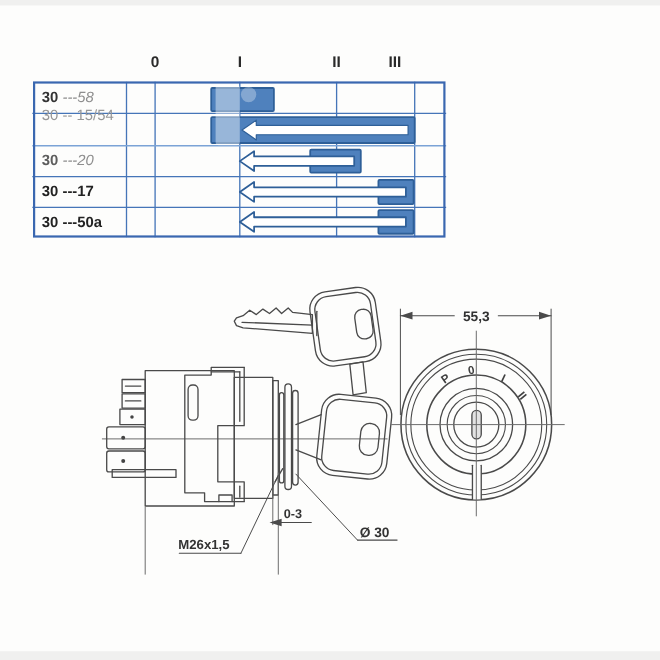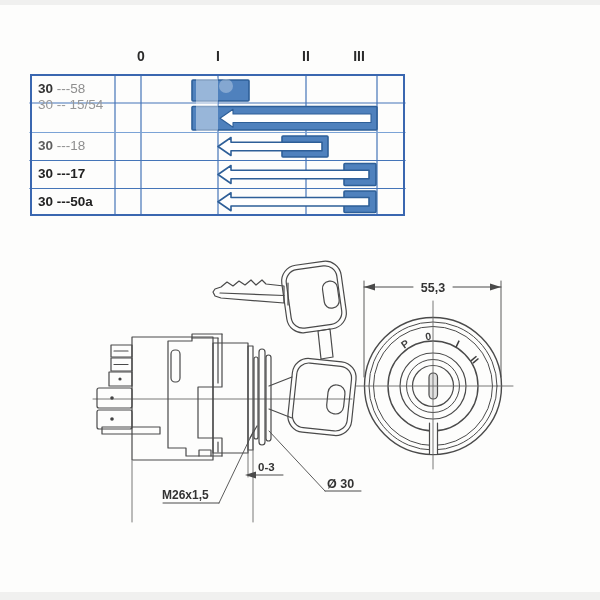--- a/index.html
+++ b/index.html
@@ -5,21 +5,21 @@
   html,body{margin:0;padding:0;background:#fff;}
   .stage{position:relative;width:600px;height:600px;background:#fdfdfc;overflow:hidden;
          font-family:"Liberation Sans","DejaVu Sans",sans-serif;}
   .edge{position:absolute;left:0;width:600px;background:rgba(0,0,0,0.05);}
   svg{position:absolute;left:0;top:0;}
   .poslbl{position:absolute;width:40px;text-align:center;font-size:14px;font-weight:bold;color:#2a2a2a;}
   .rowlbl{position:absolute;left:38px;height:18px;line-height:18px;font-size:13.5px;white-space:nowrap;}
   .p-bold{font-weight:bold;color:#333;}
   .p-dark{font-weight:bold;color:#222;}
   .p-mid{color:#5d5d5d;font-weight:600;}
-  .p-gray{color:#8e8e8e;}
+  .p-gray{color:#8e8e8e;font-style:italic;}
   .p-gray2{color:#979797;}
   .wm{position:absolute;left:196px;top:77px;width:22px;height:55px;background:rgba(255,255,255,0.42);border-radius:3px;}
   .wmc{position:absolute;left:219px;top:79px;width:14px;height:14px;border-radius:50%;background:rgba(255,255,255,0.30);}
 </style>
 </head>
 <body>
 
 <div class="stage">
 
   <div class="edge" style="top:0;height:5px;"></div>
@@ -51,21 +51,21 @@
       </g>
   </svg>
 
   <div class="poslbl" style="left:121px;top:48px;">0</div>
   <div class="poslbl" style="left:198px;top:48px;">I</div>
   <div class="poslbl" style="left:286px;top:48px;">II</div>
   <div class="poslbl" style="left:339px;top:48px;">III</div>
 
   <div class="rowlbl" style="top:80px;"><span class="p-bold">30</span> <span class="p-gray">---58</span></div>
   <div class="rowlbl" style="top:96px;"><span class="p-gray2">30</span> <span class="p-gray2">-- 15/54</span></div>
-  <div class="rowlbl" style="top:137px;"><span class="p-mid">30</span> <span class="p-gray">---18</span></div>
+  <div class="rowlbl" style="top:137px;"><span class="p-mid">30</span> <span class="p-gray">---20</span></div>
   <div class="rowlbl" style="top:165px;"><span class="p-dark">30</span> <span class="p-dark">---17</span></div>
   <div class="rowlbl" style="top:193px;text-align:center;"><span class="p-dark">30</span> <span class="p-dark">---50a</span></div>
 
   <div class="wm"></div>
   <div class="wmc"></div>
 
   <svg id="draw-svg" width="600" height="600" viewBox="0 0 600 600" fill="none" stroke="#4a4a4a" stroke-width="1.2" stroke-linejoin="round" stroke-linecap="round">
 
     <line x1="93" y1="399" x2="352" y2="399" stroke="#6a6a6a" stroke-width="0.9"></line>
 

